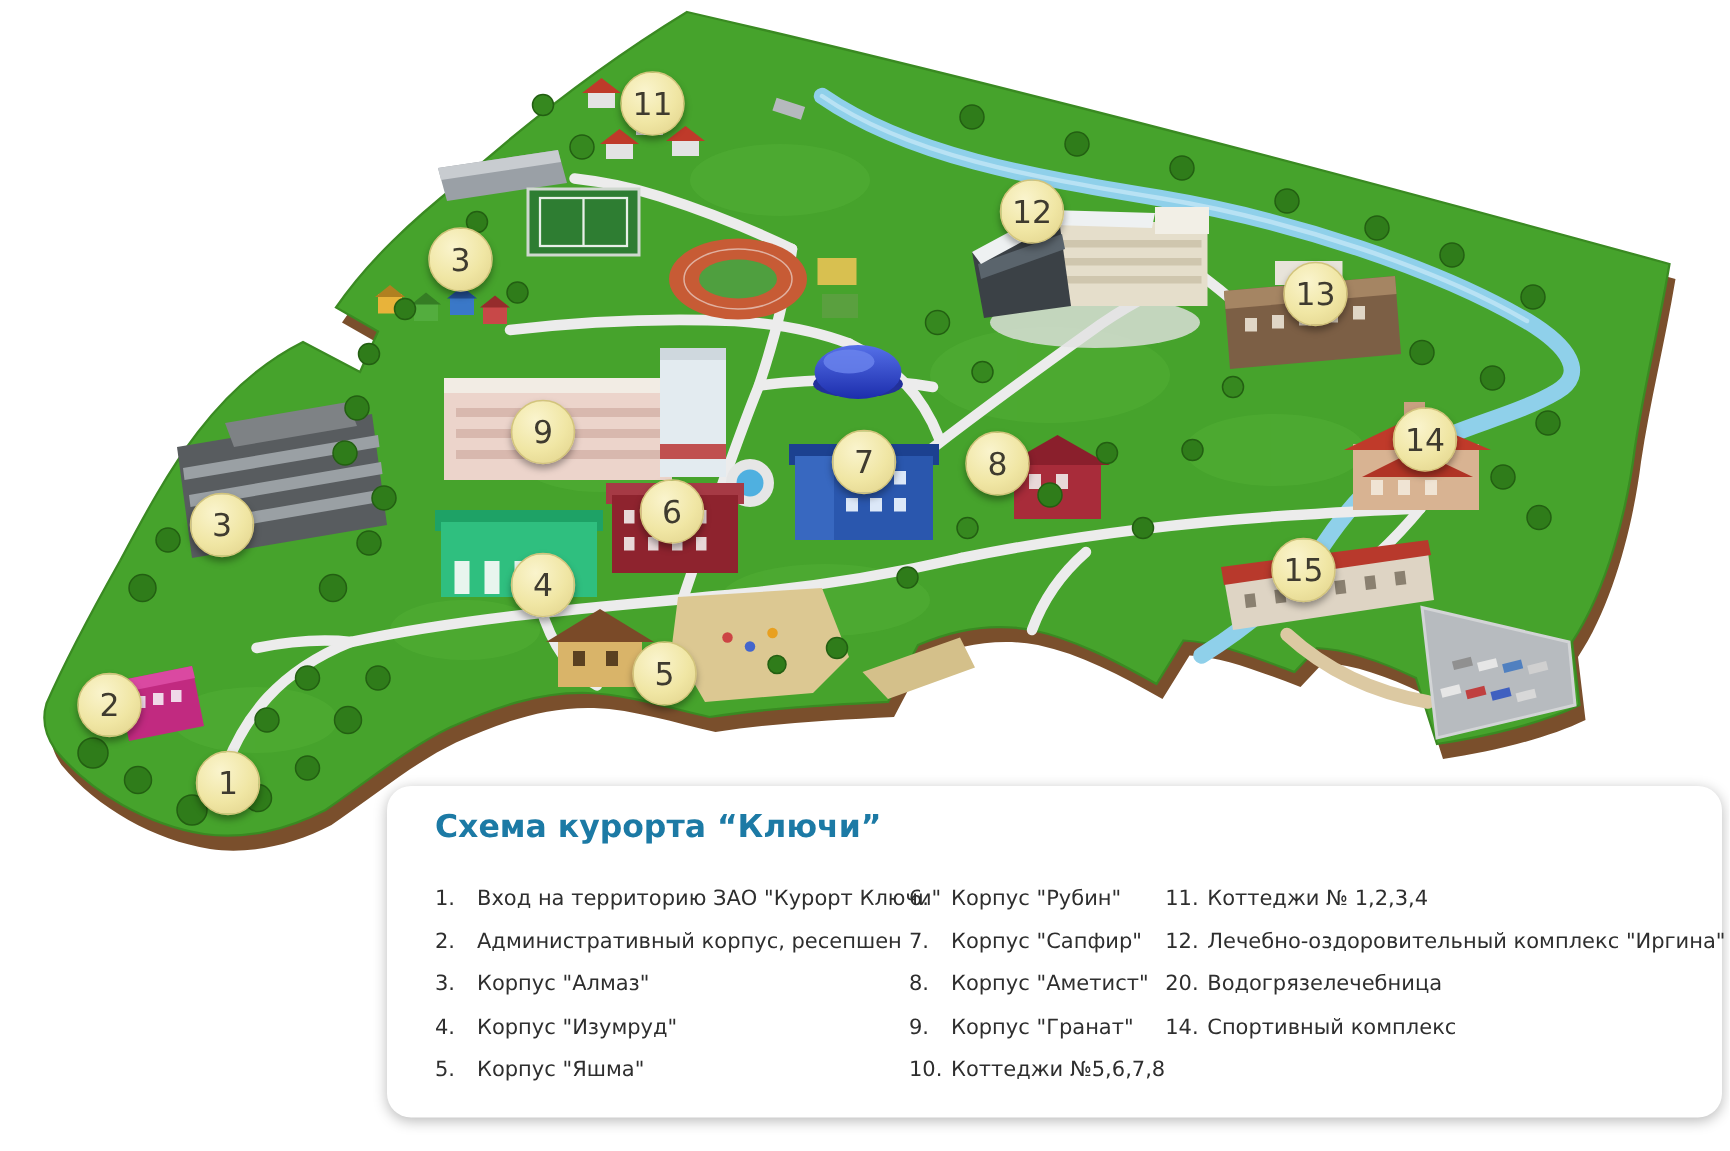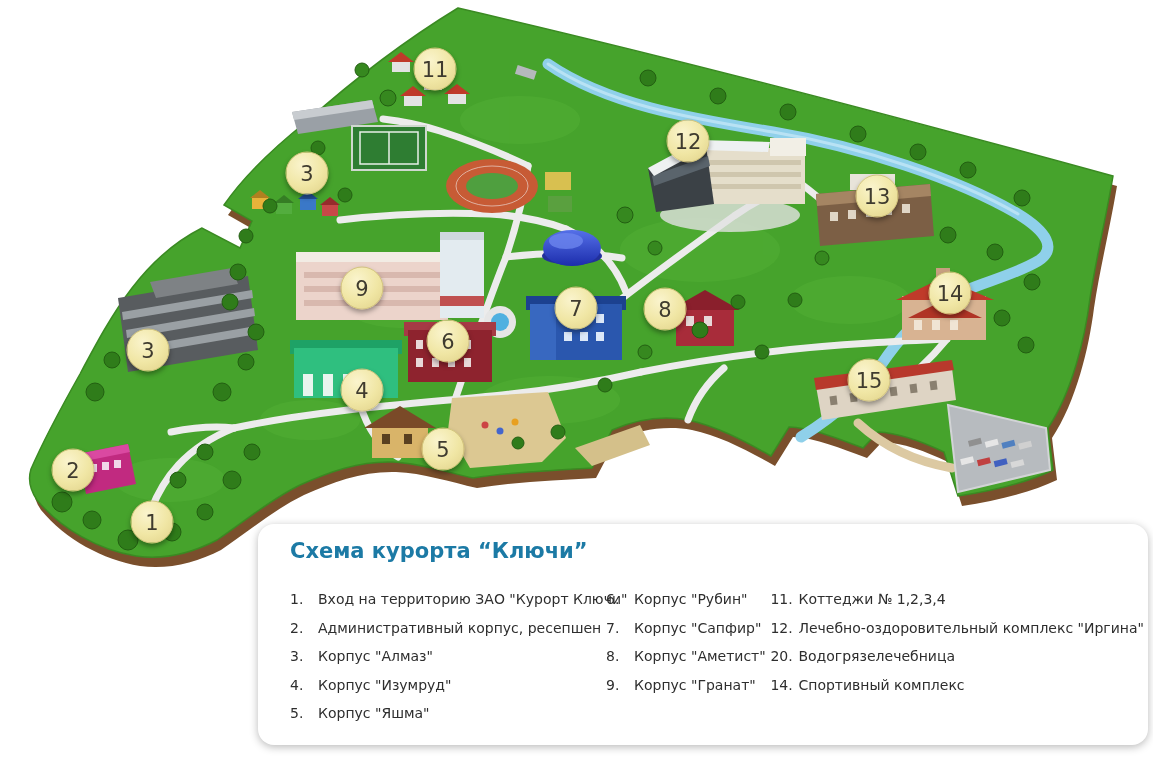--- a/index.html
+++ b/index.html
@@ -407,20 +407,24 @@
             <span class="li-text">Корпус "Сапфир"</span>
           </div>
           <div class="legend-item">
             <span class="li-num">8.</span>
             <span class="li-text">Корпус "Аметист"</span>
           </div>
           <div class="legend-item">
             <span class="li-num">9.</span>
             <span class="li-text">Корпус "Гранат"</span>
           </div>
+          <div class="legend-item">
+            <span class="li-num">10.</span>
+            <span class="li-text">Коттеджи №5,6,7,8</span>
+          </div>
         </div>
         <div class="legend-col">
           <div class="legend-item">
             <span class="li-num">11.</span>
             <span class="li-text">Коттеджи № 1,2,3,4</span>
           </div>
           <div class="legend-item">
             <span class="li-num">12.</span>
             <span class="li-text">Лечебно-оздоровительный комплекс "Иргина"</span>
           </div>

